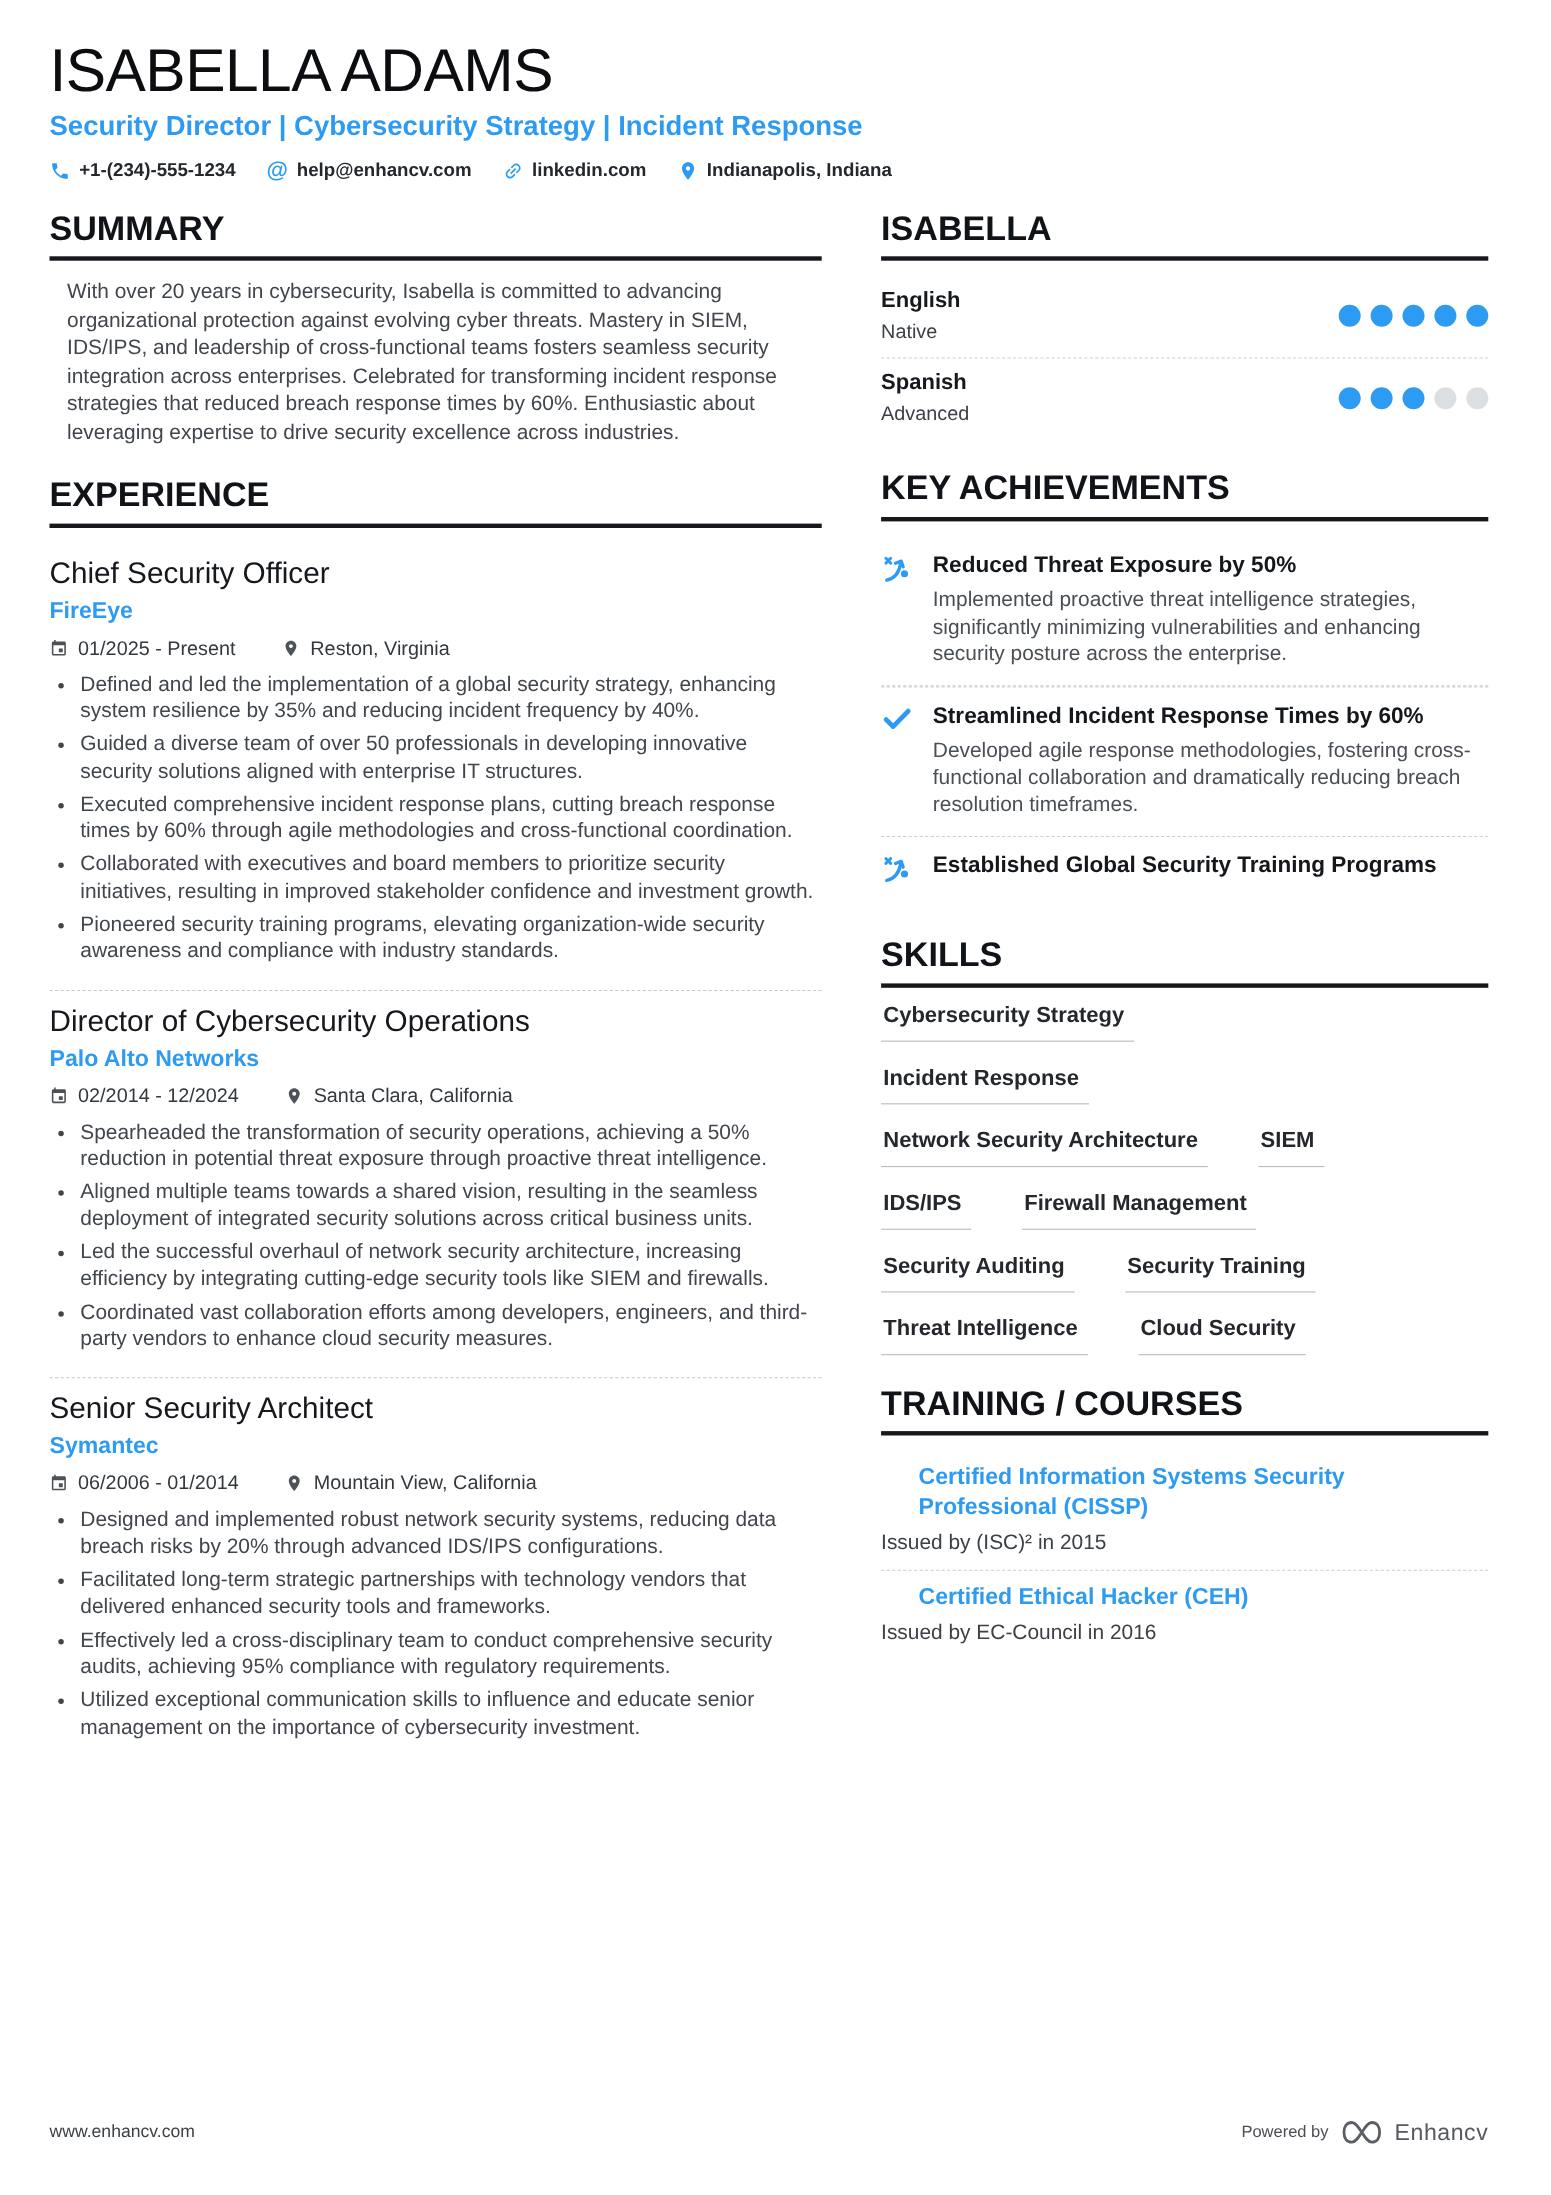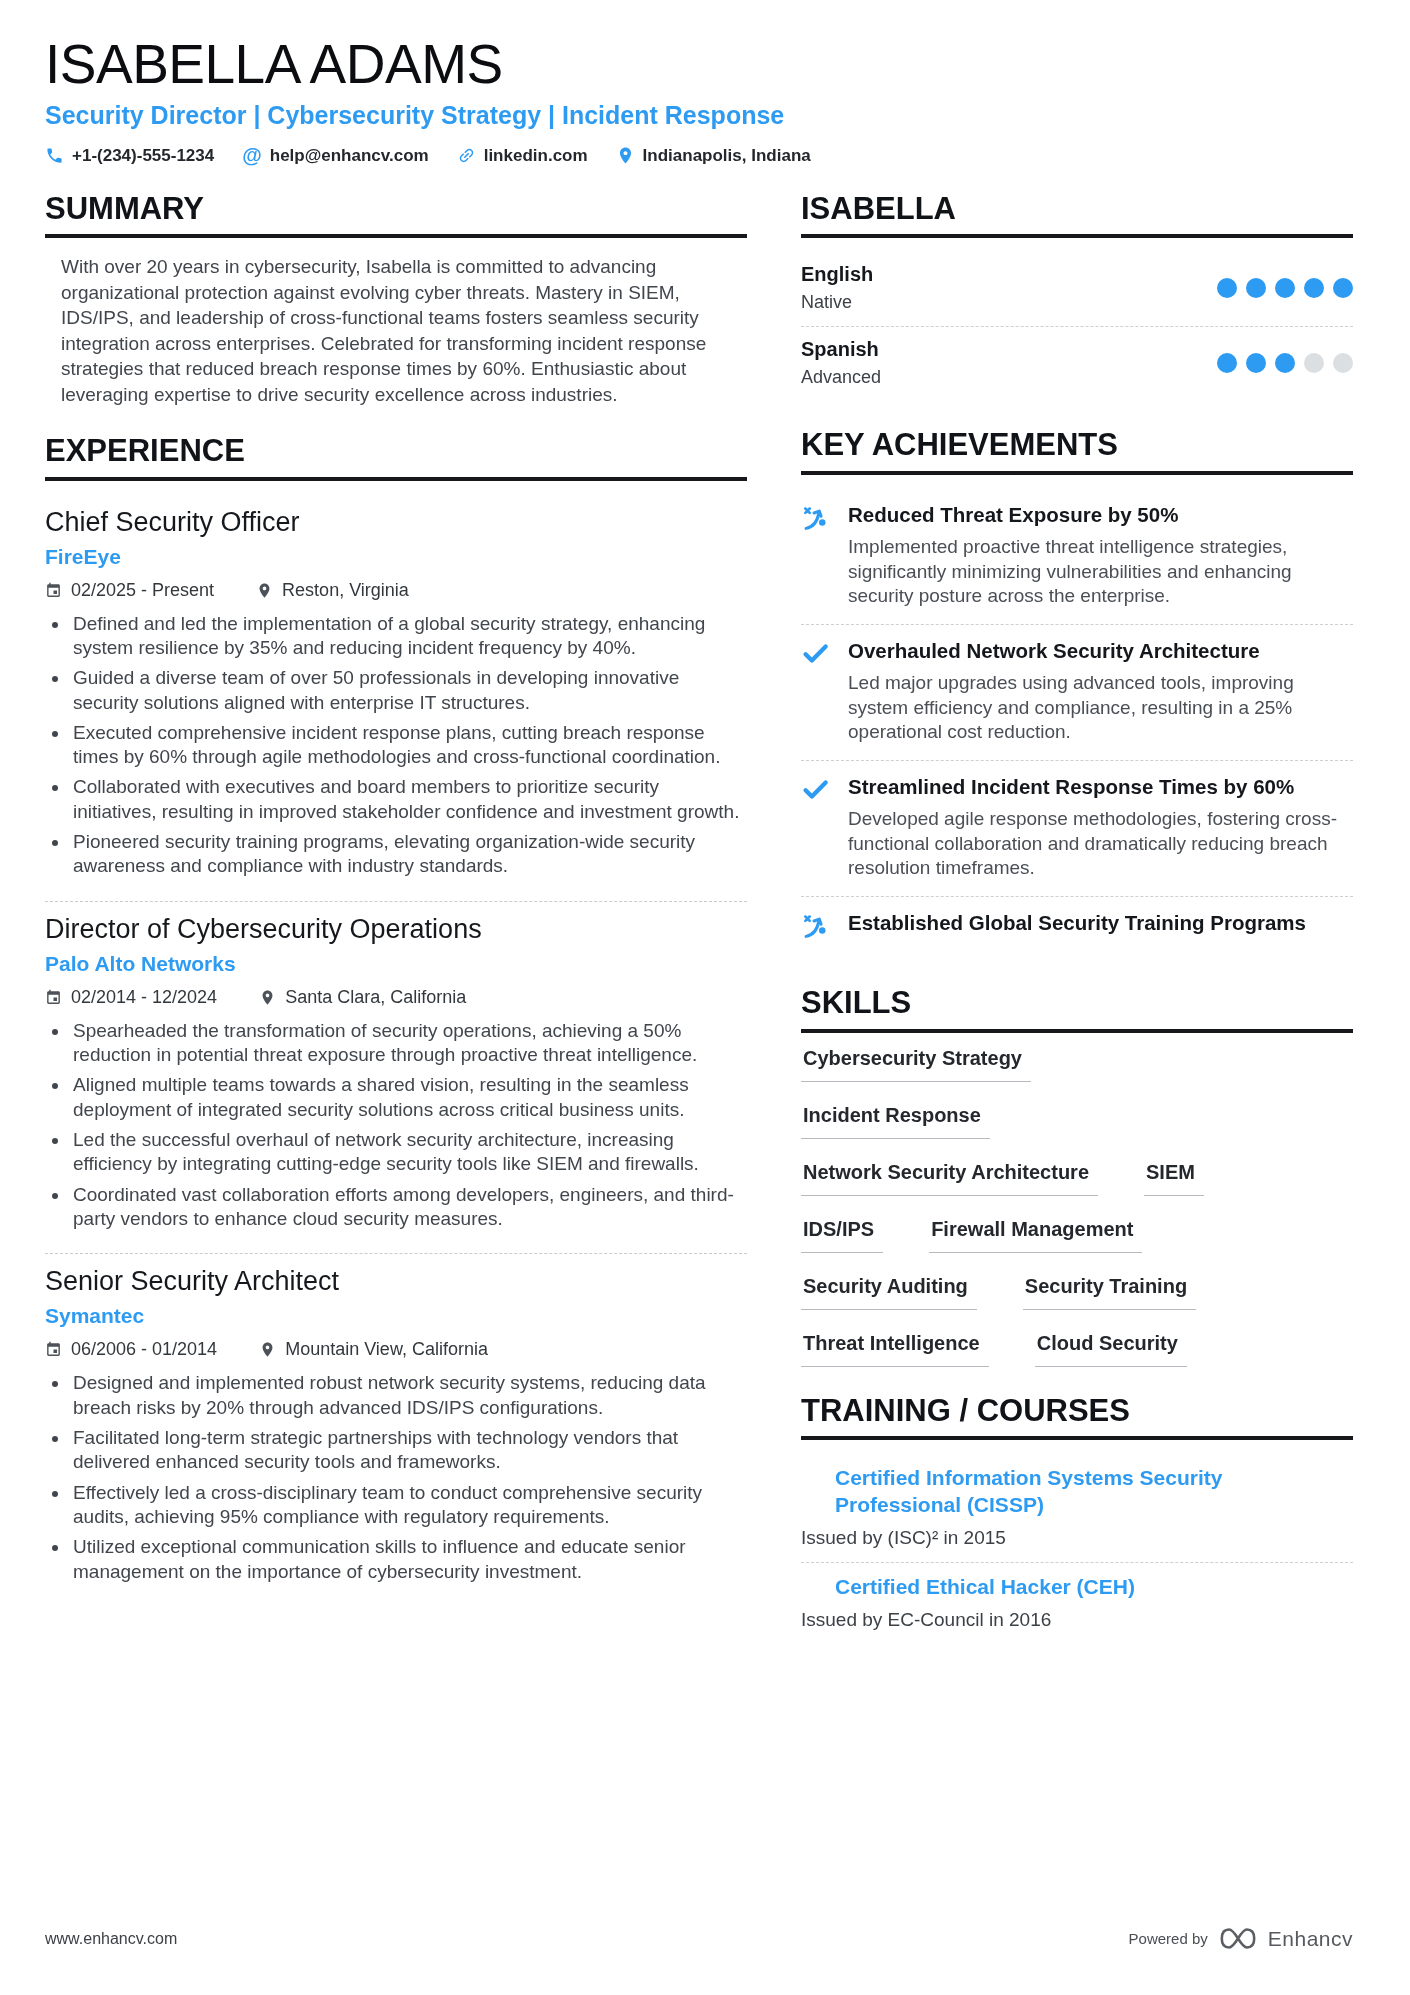--- a/index.html
+++ b/index.html
@@ -116,21 +116,21 @@
         <h2 class="sec">EXPERIENCE</h2>
 
         <article class="job">
           <h3 class="job-title">Chief Security Officer</h3>
           <div class="job-company">FireEye</div>
           <div class="job-meta">
             <span class="meta-item">
               <svg class="micon" viewBox="0 0 24 24">
                   <path d="M17 12h-5v5h5v-5zM16 1v2H8V1H6v2H5c-1.11 0-1.99.9-1.99 2L3 19c0 1.1.89 2 2 2h14c1.1 0 2-.9 2-2V5c0-1.1-.9-2-2-2h-1V3h-2zm3 18H5V8h14v11z"></path>
                 </svg>
-              <span>02/2025 - Present</span>
+              <span>01/2025 - Present</span>
             </span>
             <span class="meta-item">
               <svg class="micon" viewBox="0 0 24 24">
                   <path d="M12 2C8.13 2 5 5.13 5 9c0 5.25 7 13 7 13s7-7.75 7-13c0-3.87-3.13-7-7-7zm0 9.5c-1.38 0-2.5-1.12-2.5-2.5s1.12-2.5 2.5-2.5 2.5 1.12 2.5 2.5-1.12 2.5-2.5 2.5z"></path>
                 </svg>
               <span>Reston, Virginia</span>
             </span>
           </div>
           <ul class="bullets">
             <li>Defined and led the implementation of a global security strategy, enhancing system resilience by 35% and reducing incident frequency by 40%.</li>
@@ -241,31 +241,20 @@
                 <path d="M3.6 4.6l3.6 3.6M7.2 4.6L3.6 8.2" stroke="#2e9bf2" stroke-width="2.2" stroke-linecap="round"></path>
               </svg>
           </div>
           <div class="ach-body">
             <div class="ach-title">Reduced Threat Exposure by 50%</div>
             <div class="ach-text">Implemented proactive threat intelligence strategies, significantly minimizing vulnerabilities and enhancing security posture across the enterprise.</div>
           </div>
         </div>
         <hr class="dashed">
 
-        <div class="ach">
-          <div class="ach-icon">
-            <svg viewBox="0 0 24 24" width="29" height="29">
-                <path d="M3.8 12.6l5.2 5.2L20.4 6.2" fill="none" stroke="#2e9bf2" stroke-width="3.6" stroke-linecap="round" stroke-linejoin="round"></path>
-              </svg>
-          </div>
-          <div class="ach-body">
-            <div class="ach-title">Overhauled Network Security Architecture</div>
-            <div class="ach-text">Led major upgrades using advanced tools, improving system efficiency and compliance, resulting in a 25% operational cost reduction.</div>
-          </div>
-        </div>
         <hr class="dashed">
 
         <div class="ach">
           <div class="ach-icon">
             <svg viewBox="0 0 24 24" width="29" height="29">
                 <path d="M3.8 12.6l5.2 5.2L20.4 6.2" fill="none" stroke="#2e9bf2" stroke-width="3.6" stroke-linecap="round" stroke-linejoin="round"></path>
               </svg>
           </div>
           <div class="ach-body">
             <div class="ach-title">Streamlined Incident Response Times by 60%</div>

